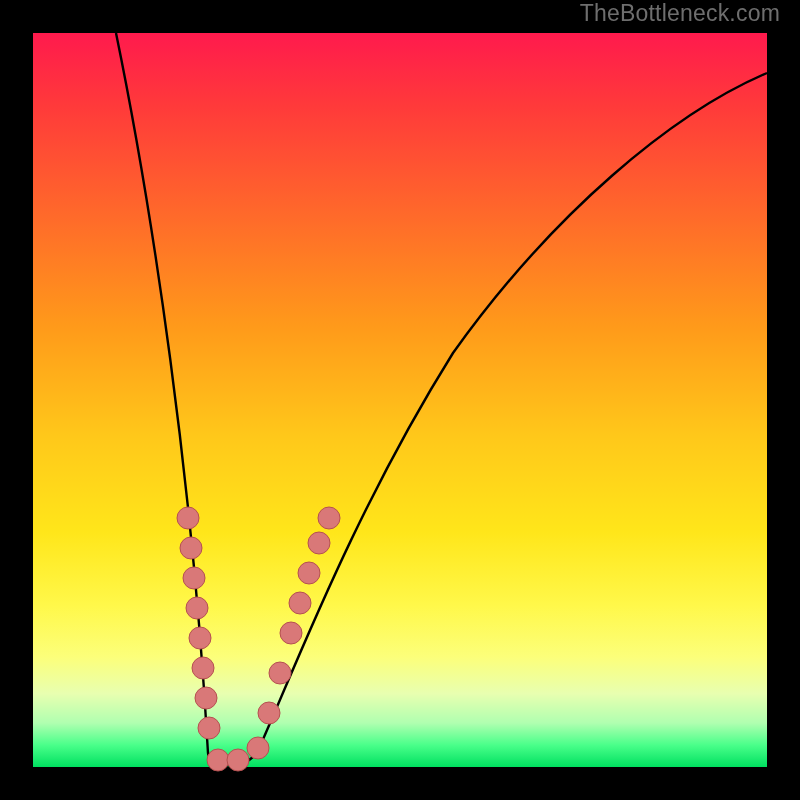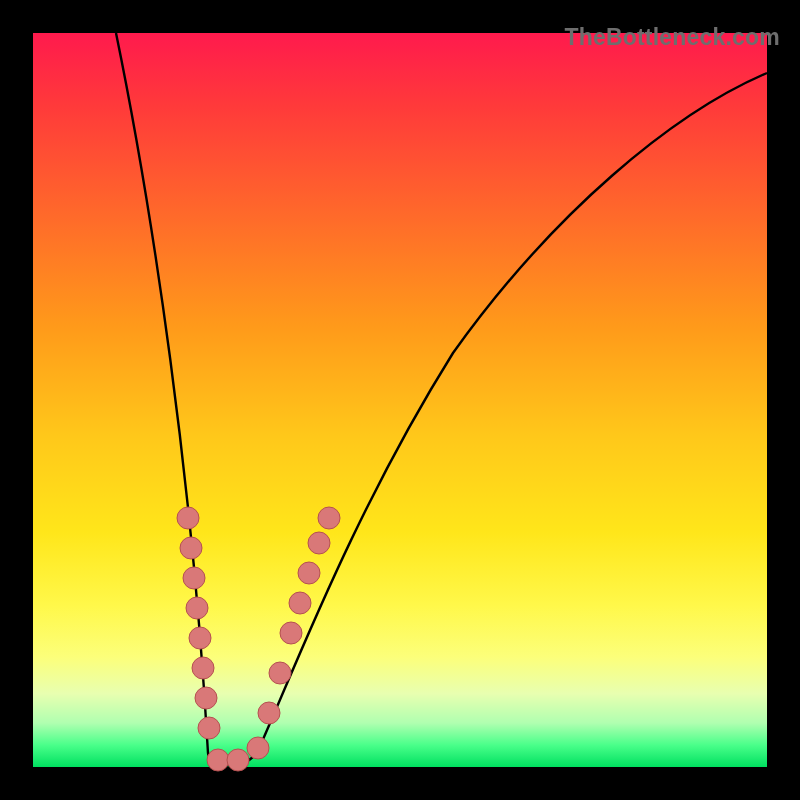--- a/index.html
+++ b/index.html
@@ -34,25 +34,25 @@
       #ffe61a 68%,
       #fff84a 78%,
       #fcff7a 85%,
       #e8ffb0 90%,
       #b0ffb0 94%,
       #4aff8a 97%,
       #00e060 100%);
   }
   .watermark {
     position: absolute;
-    top: 24px;
+    top: 0;
     right: 20px;
     color: #6e6e6e;
     font-size: 23px;
-    font-weight: 700;
+    font-weight: 400;
     letter-spacing: 0.2px;
   }
   svg.curve {
     position: absolute;
     left: 0;
     top: 0;
     width: 734px;
     height: 734px;
     overflow: visible;
   }

